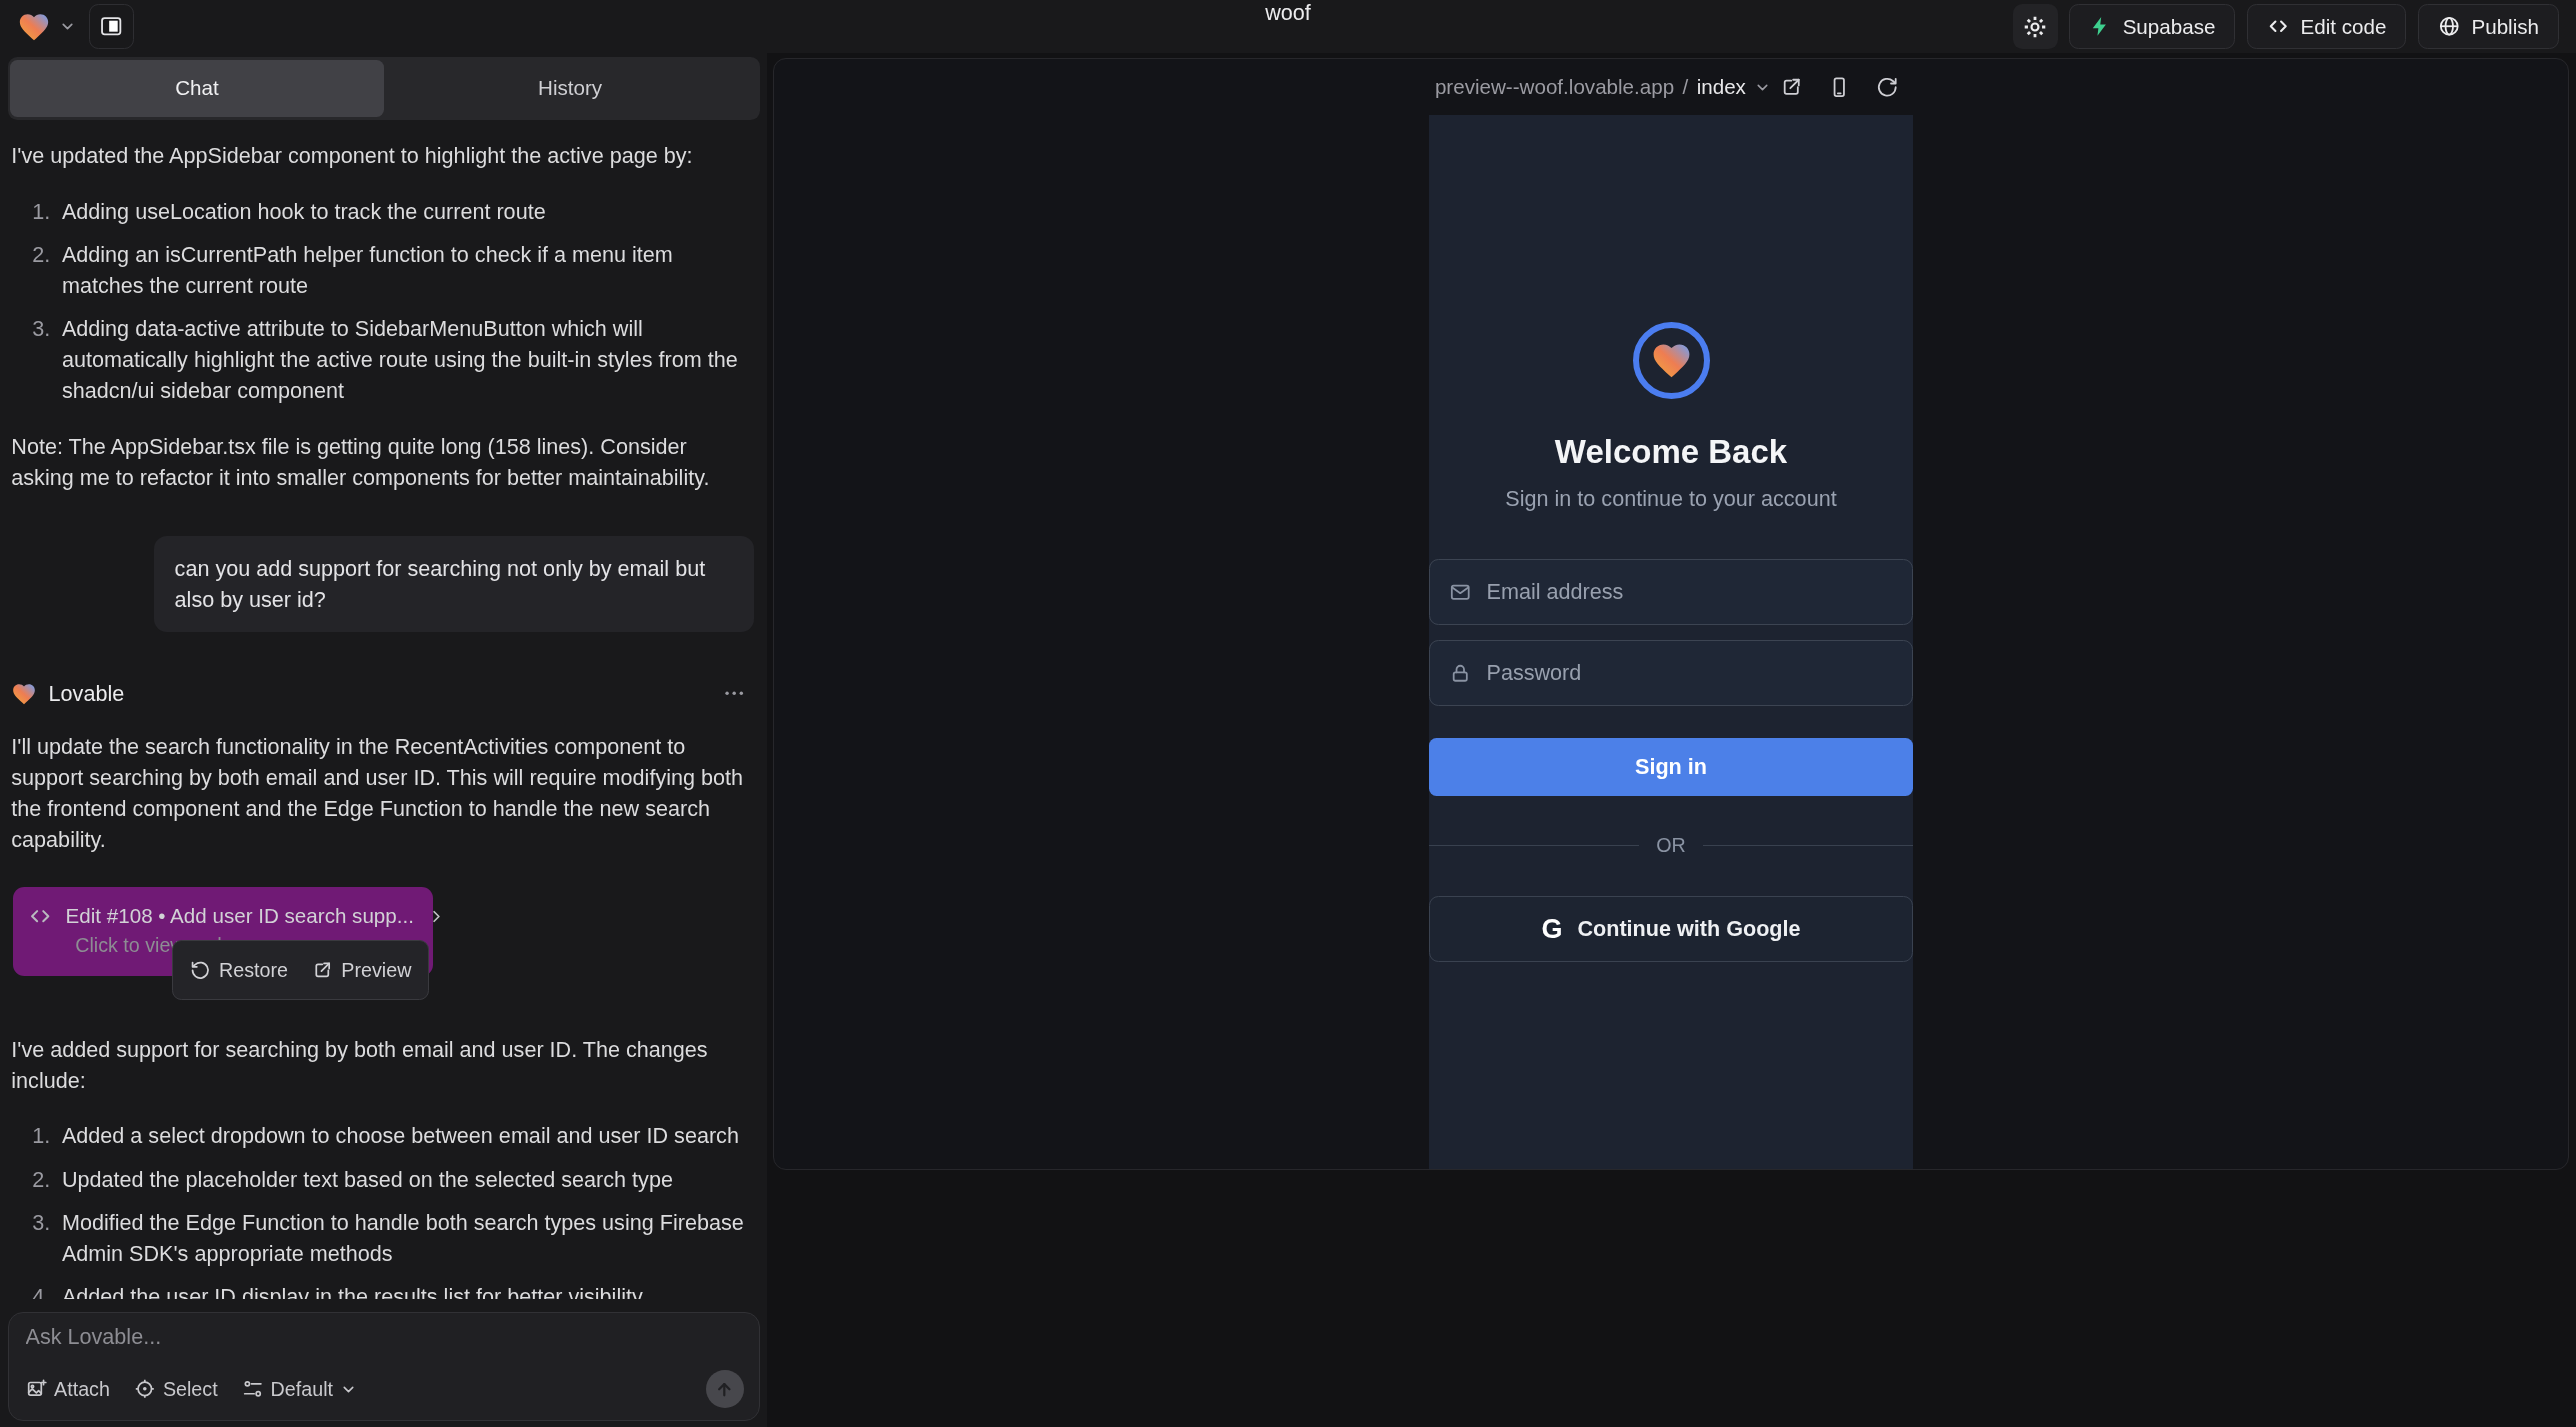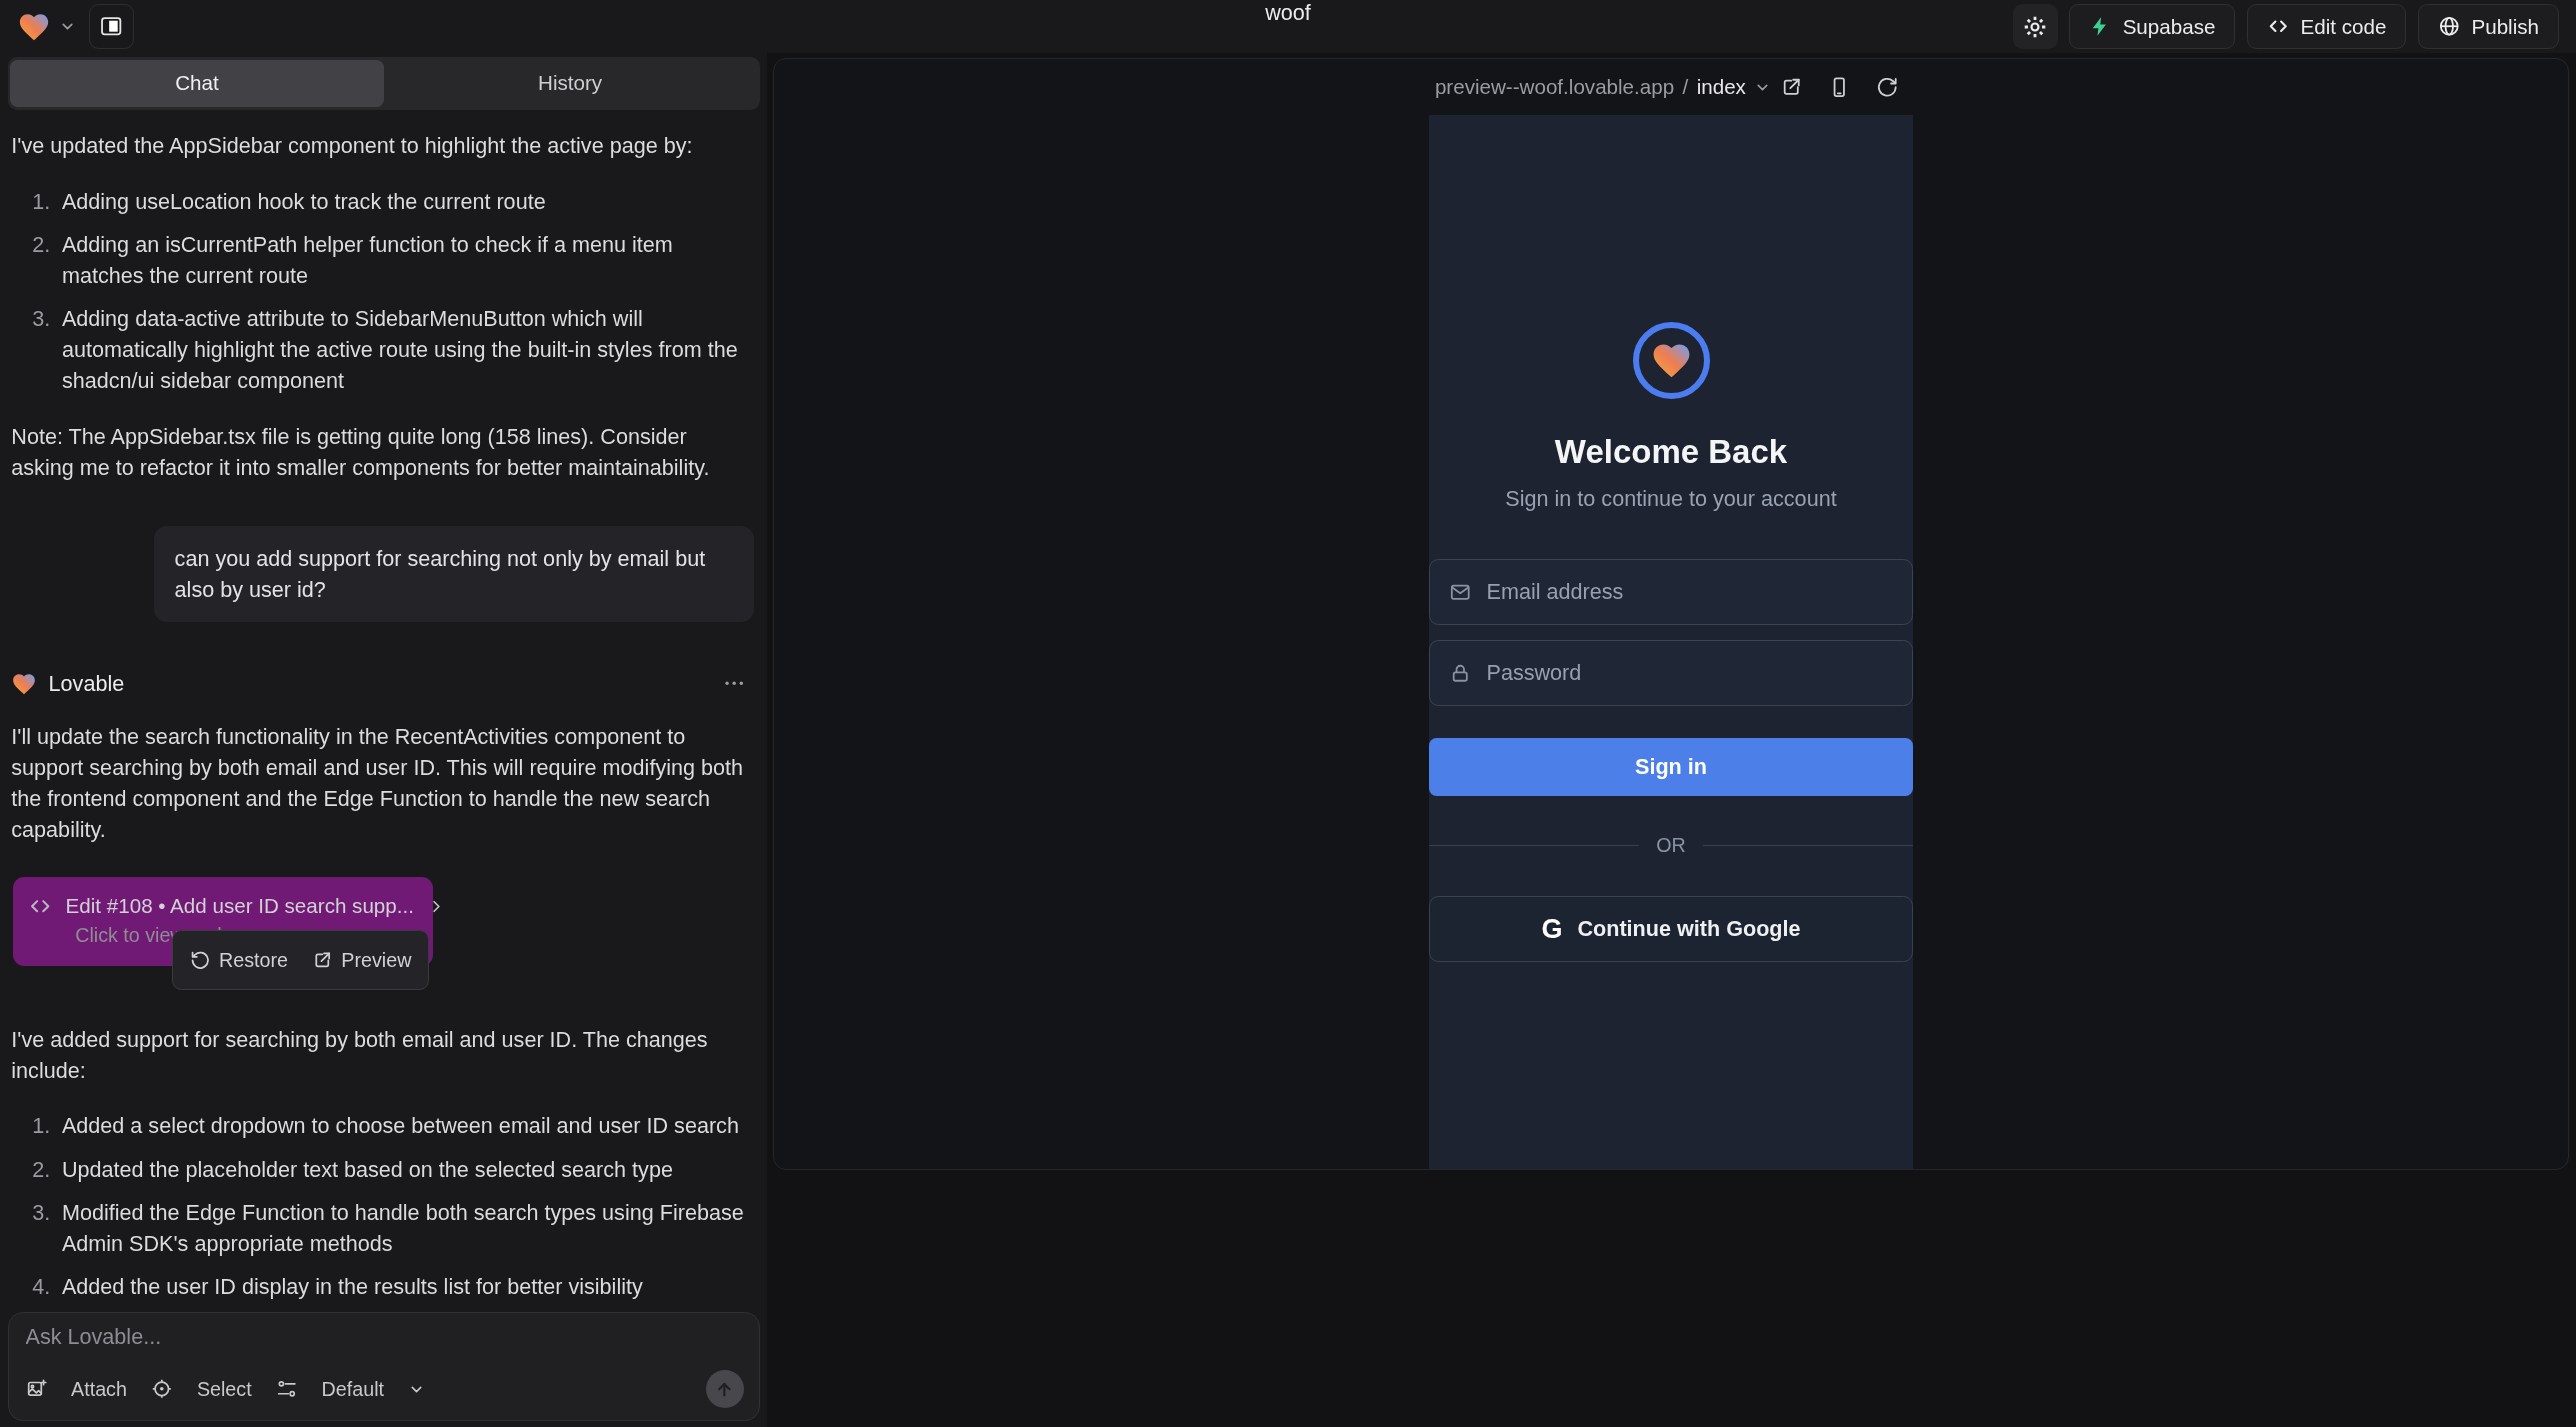--- a/index.html
+++ b/index.html
@@ -39,21 +39,21 @@
     width:45px; height:45px; border-radius:9.4px; background:#232326;
     display:flex; align-items:center; justify-content:center; color:#e8e8ea; cursor:pointer;
   }
 
   
   .chat-panel {
     position:absolute; left:0; top:53px; width:767px; height:1375px;
     background:#19191b; display:flex; flex-direction:column;
   }
   .tab-bar {
-    margin:3.8px 7.5px 0 7.5px; height:53px; background:#28282b; border-radius:9.4px;
+    margin:3.8px 7.5px 0 7.5px; height:63px; background:#28282b; border-radius:9.4px;
     display:flex; padding:2.8px;
   }
   .tab {
     flex:1; display:flex; align-items:center; justify-content:center;
     font-size:20.6px; color:#cfcfd3; border-radius:7.5px; cursor:pointer;
   }
   .tab.active { background:#414146; color:#f0f0f2; }
 
   .chat-scroll { flex:1; overflow:hidden; padding:20.6px 13px 0 11.3px; }
   .msg-p { font-size:21.6px; line-height:31px; color:#dcdcde; }
@@ -92,21 +92,21 @@
     margin:13px 7.5px 7.5px 7.5px; height:109px; background:#202023;
     border:0.9px solid #313135; border-radius:15px; display:flex; flex-direction:column;
     padding:11.3px 15px 11.3px 17px;
   }
   .composer textarea {
     flex:1; background:transparent; border:none; outline:none; resize:none;
     font-family:"Liberation Sans", sans-serif; font-size:21.6px; color:#e3e3e6;
   }
   .composer textarea::placeholder { color:#8d8d93; }
   .composer-row { display:flex; align-items:center; gap:24.4px; }
-  .composer-act { display:flex; align-items:center; gap:24px; font-size:19.7px; color:#c9c9cd; cursor:pointer; }
+  .composer-act { display:flex; align-items:center; gap:7px; font-size:19.7px; color:#c9c9cd; cursor:pointer; }
   .send-btn {
     margin-left:auto; width:38px; height:38px; border-radius:50%; background:#47474c;
     display:flex; align-items:center; justify-content:center; color:#1e1e21; cursor:pointer;
   }
 
   
   .preview-panel {
     position:absolute; left:773px; top:58px; width:1796px; height:1112px;
     background:#131418; border:0.9px solid #27272b; border-radius:13px;
     display:flex; flex-direction:column; overflow:hidden;align-items:center;

